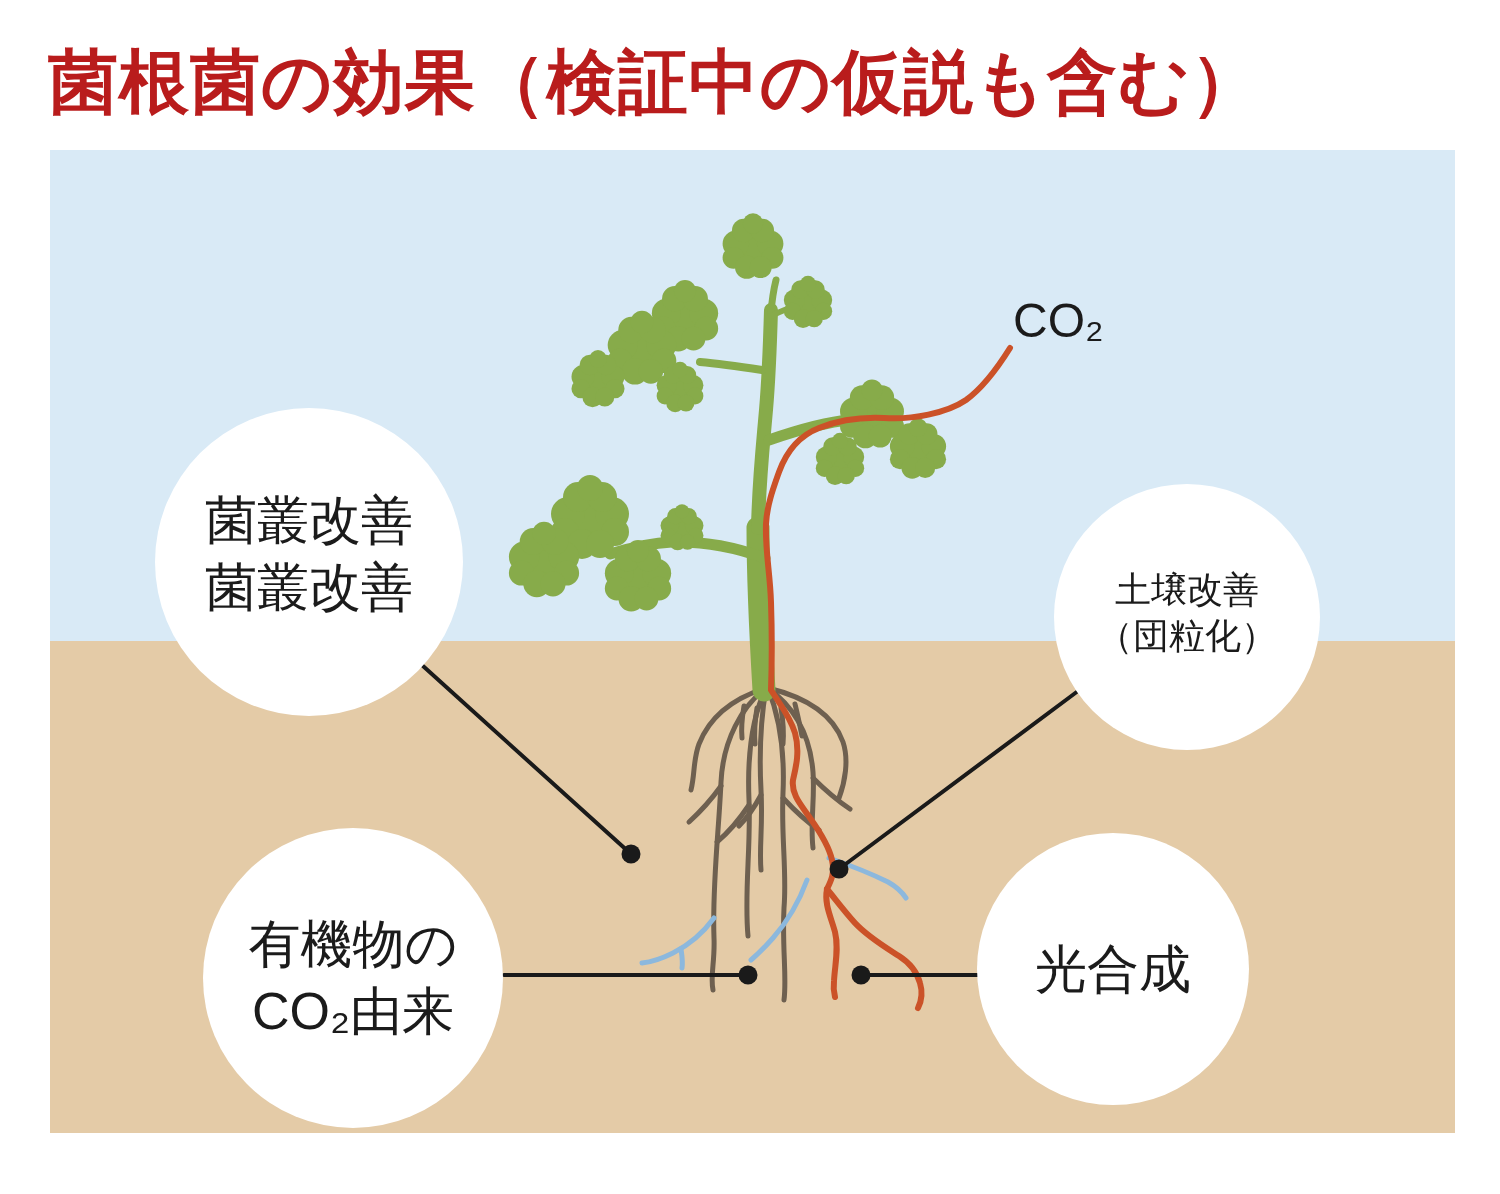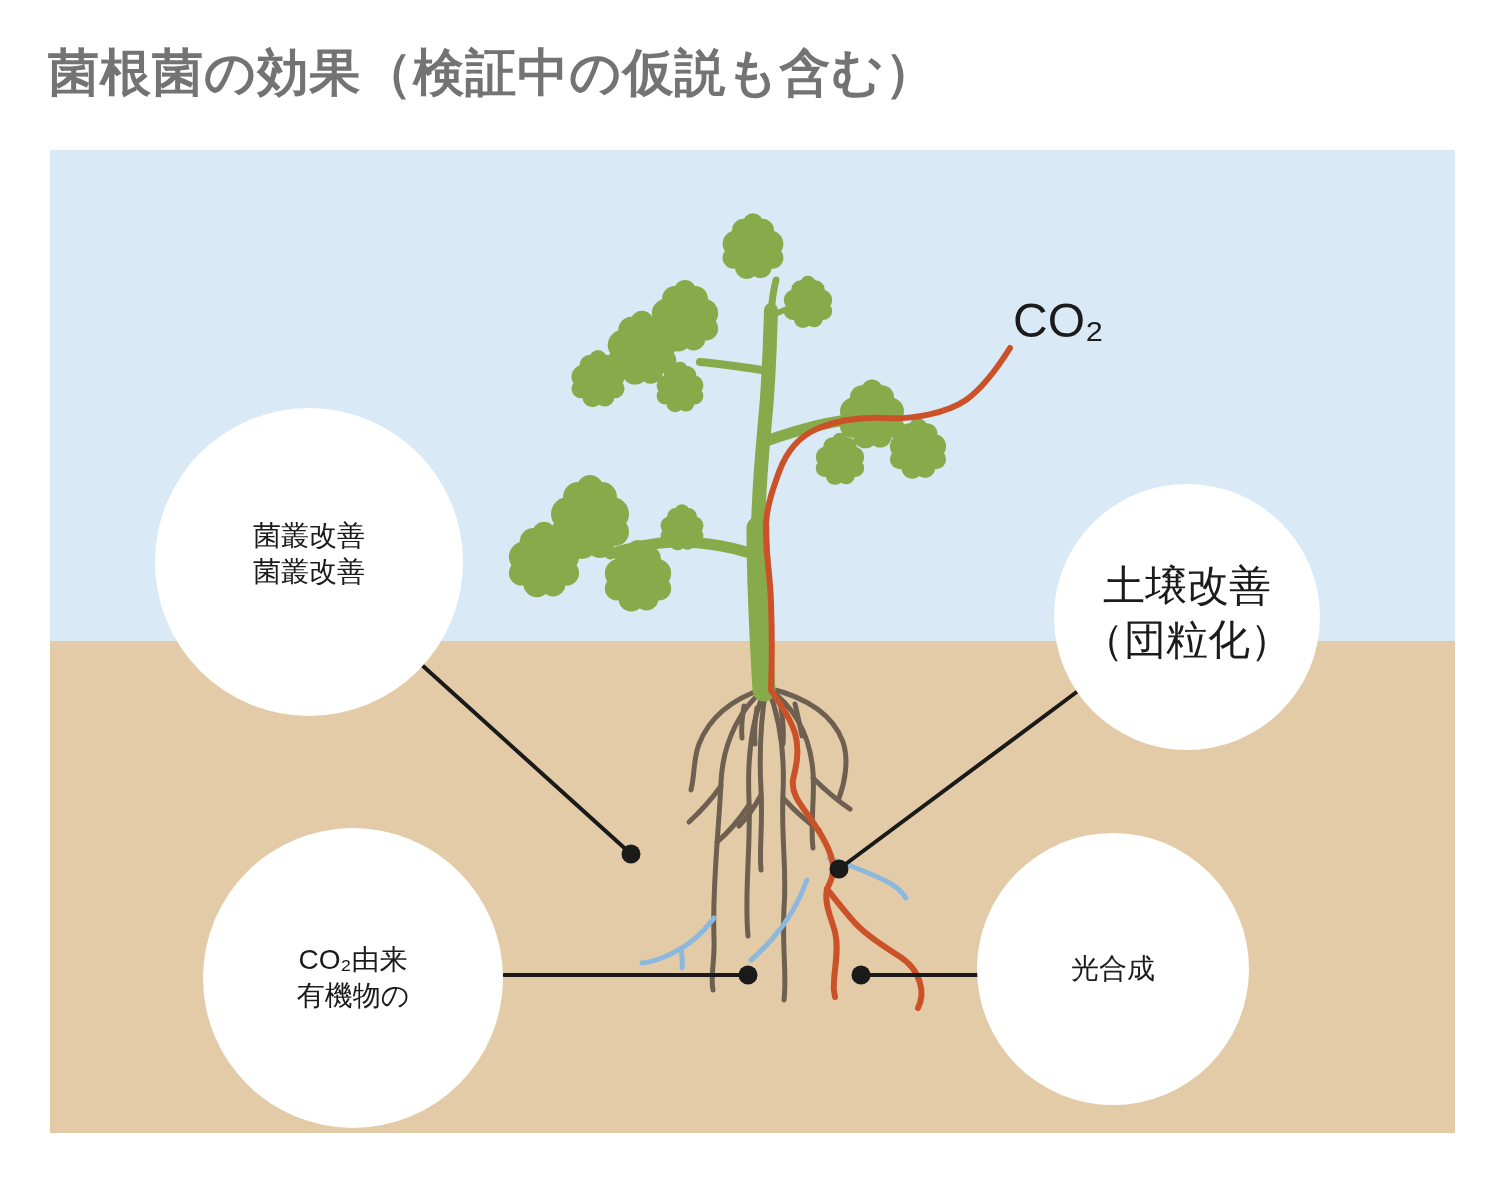--- a/index.html
+++ b/index.html
@@ -14,24 +14,24 @@
   .page {
     position: relative;
     width: 1500px;
     height: 1194px;
     background: #ffffff;
   }
   .title {
     position: absolute;
     left: 48px;
     top: 46px;
-    font-size: 51px;
+    font-size: 70px;
     font-weight: 700;
     letter-spacing: 1px;
-    color: #737373;
+    color: #b91c1c;
     line-height: 1.05;
     white-space: nowrap;
   }
   .panel {
     position: absolute;
     left: 50px;
     top: 150px;
     width: 1405px;
     height: 983px;
     overflow: hidden;
@@ -59,27 +59,27 @@
   .bubble {
     position: absolute;
     background: #ffffff;
     border-radius: 50%;
     display: flex;
     flex-direction: column;
     align-items: center;
     justify-content: center;
     text-align: center;
     color: #1b1b1b;
-    font-size: 28px;
+    font-size: 52px;
     line-height: 1.28;
     z-index: 3;
     letter-spacing: 0px;
   }
   .bubble-1 { left: 105px;  top: 258px; width: 308px; height: 308px; padding-bottom: 16px; box-sizing: border-box; }
-  .bubble-2 { left: 1004px; top: 334px; width: 266px; height: 266px; padding-bottom: 8px;  box-sizing: border-box; font-size: 42px; }
+  .bubble-2 { left: 1004px; top: 334px; width: 266px; height: 266px; padding-bottom: 8px;  box-sizing: border-box; font-size: 36px; }
   .bubble-3 { left: 153px;  top: 678px; width: 300px; height: 300px; }
   .bubble-4 { left: 927px;  top: 683px; width: 272px; height: 272px; text-align: right; }
   .co2-label {
     position: absolute;
     left: 963px;
     top: 143px;
     font-size: 48px;
     color: #1b1b1b;
     z-index: 3;
     white-space: nowrap;
@@ -191,22 +191,22 @@
       <div>菌叢改善</div>
       <div>菌叢改善</div>
     </div>
 
     <div class="bubble bubble-2">
       <div>土壌改善</div>
       <div>（団粒化）</div>
     </div>
 
     <div class="bubble bubble-3">
+      <div>有機物の</div>
       <div>CO₂由来</div>
-      <div>有機物の</div>
     </div>
 
     <div class="bubble bubble-4">
       <div>光合成</div>
     </div>
 
   </div>
 </div>
 
 </body></html>

